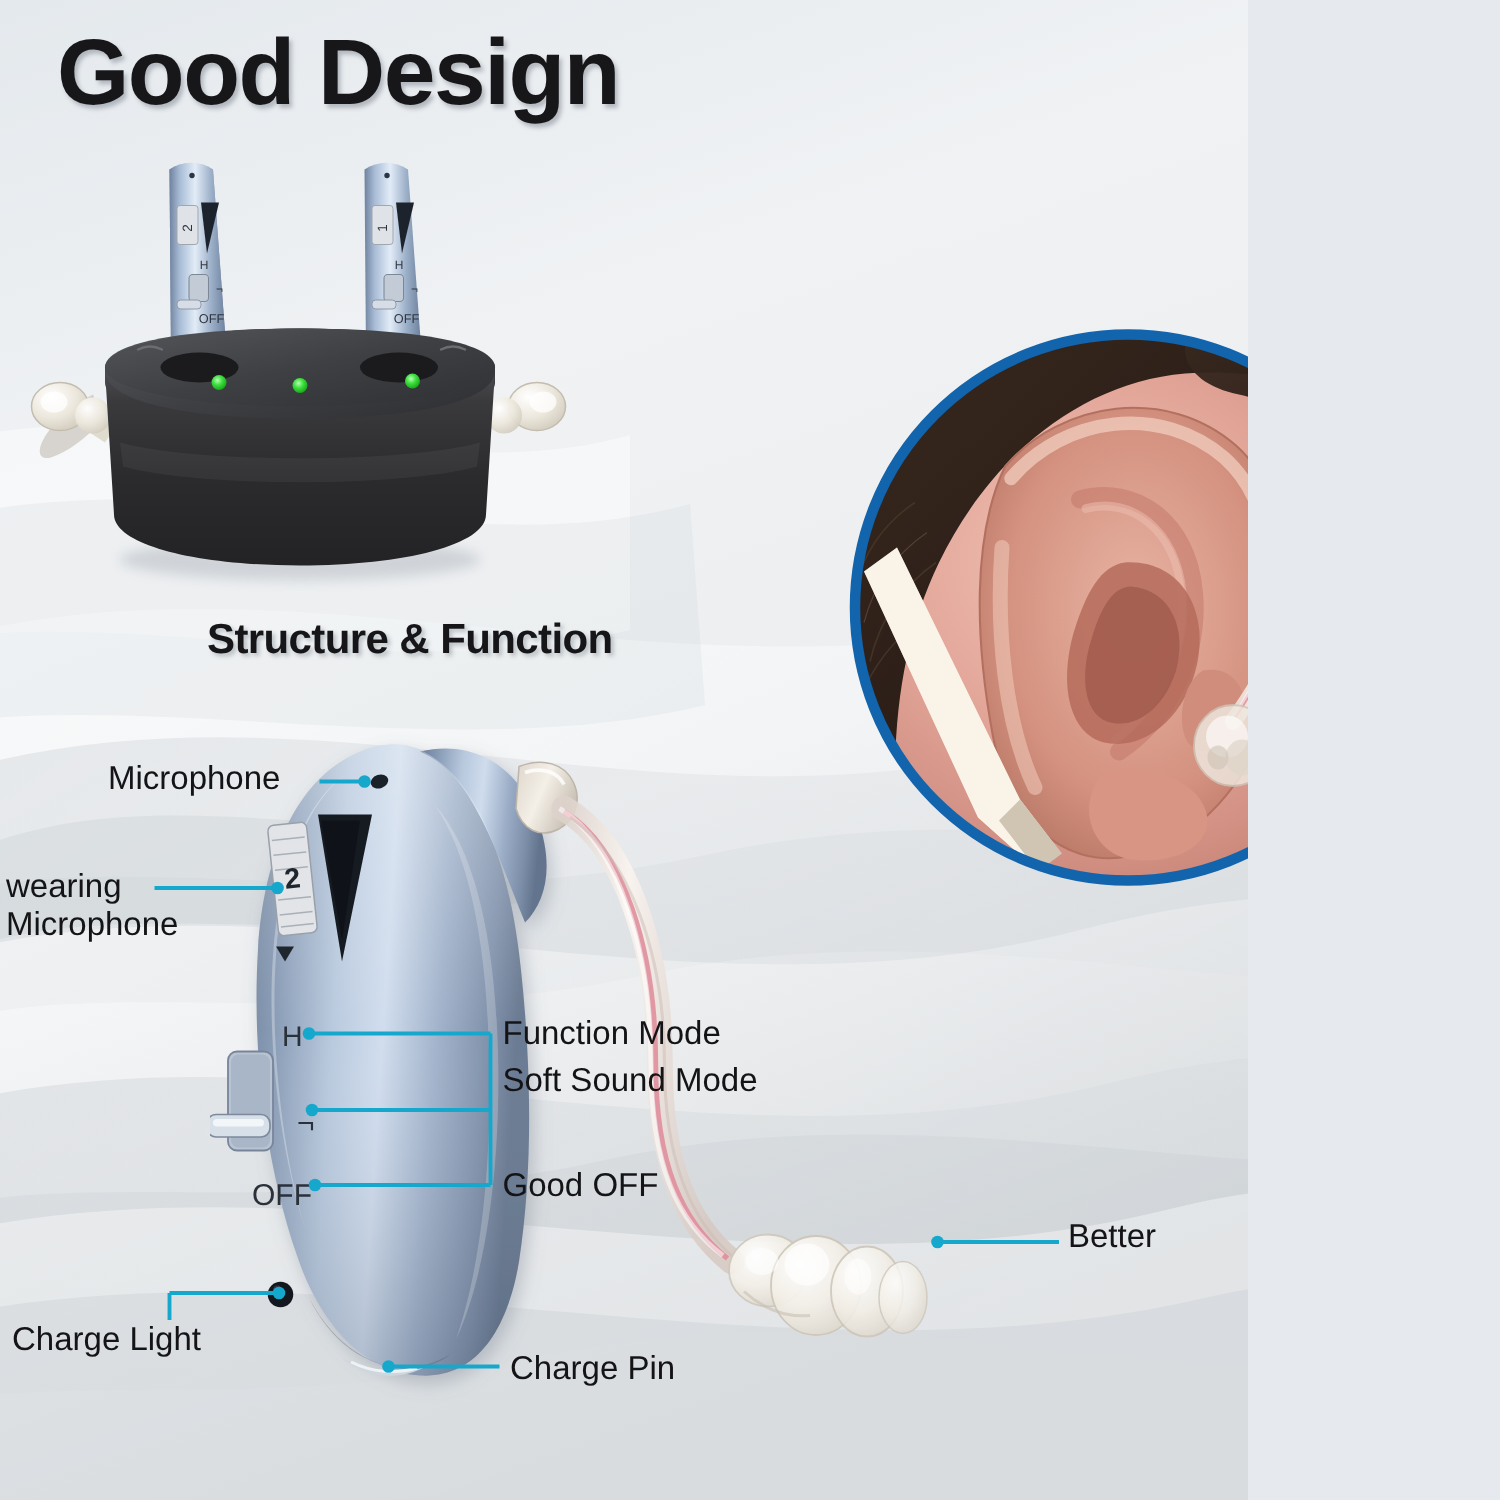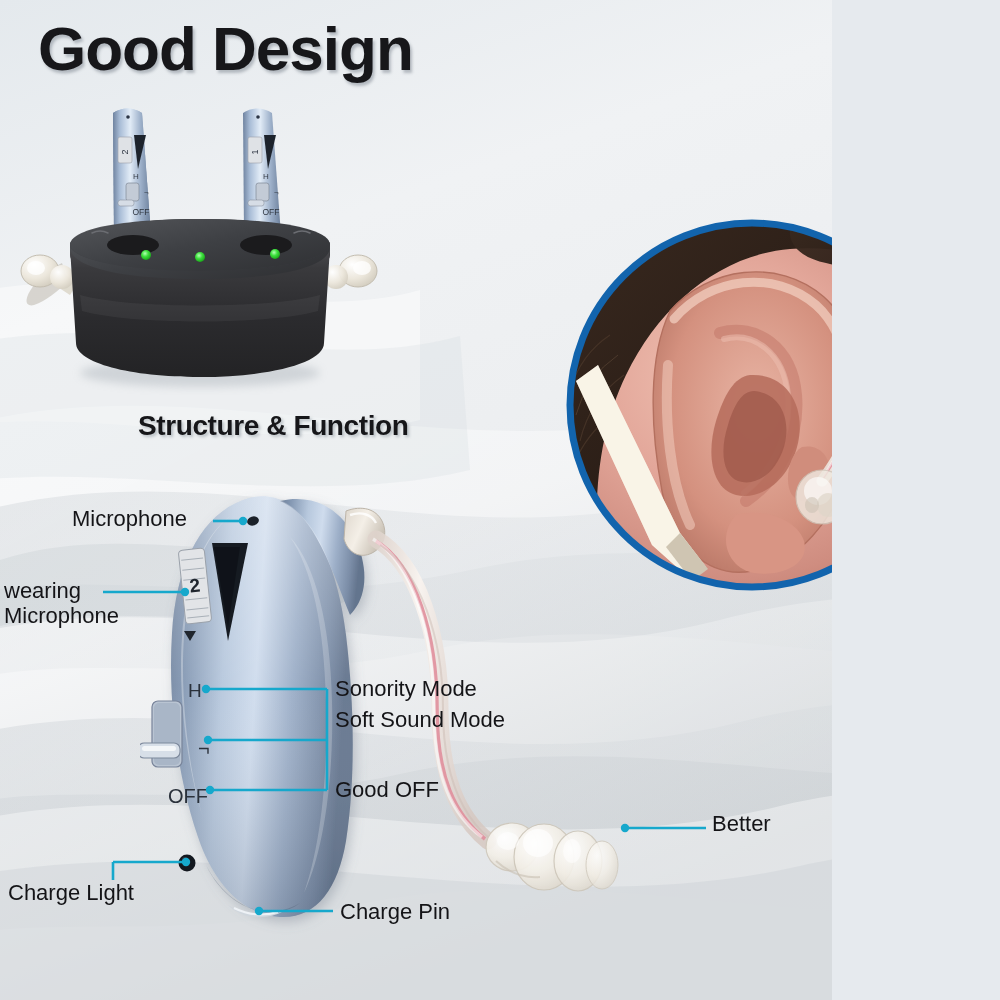--- a/index.html
+++ b/index.html
@@ -408,21 +408,21 @@
     </g>
   </svg>
 
   <div class="lab" style="left:72px;top:507px;">Microphone</div>
 
   <div class="lab two" style="left:4px;top:578px;width:150px;">
     <span>wearing</span><br>
     <span>Microphone</span>
   </div>
 
-  <div class="lab" style="left:335px;top:677px;">Sonority Mode</div>
+  <div class="lab" style="left:335px;top:677px;">Function Mode</div>
 
   <div class="lab" style="left:335px;top:708px;">Soft Sound Mode</div>
 
   <div class="lab" style="left:335px;top:778px;">Good OFF</div>
 
   <div class="lab" style="left:8px;top:881px;">Charge Light</div>
 
   <div class="lab" style="left:340px;top:900px;">Charge Pin</div>
 
   <div class="lab" style="left:712px;top:812px;">Better</div>

